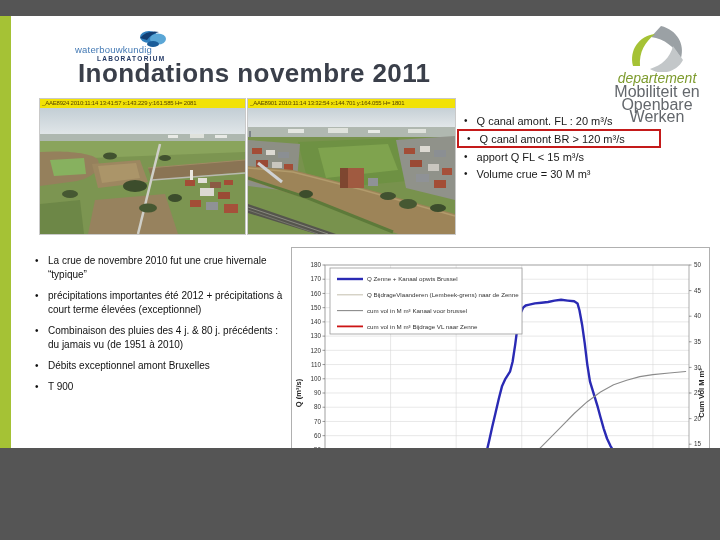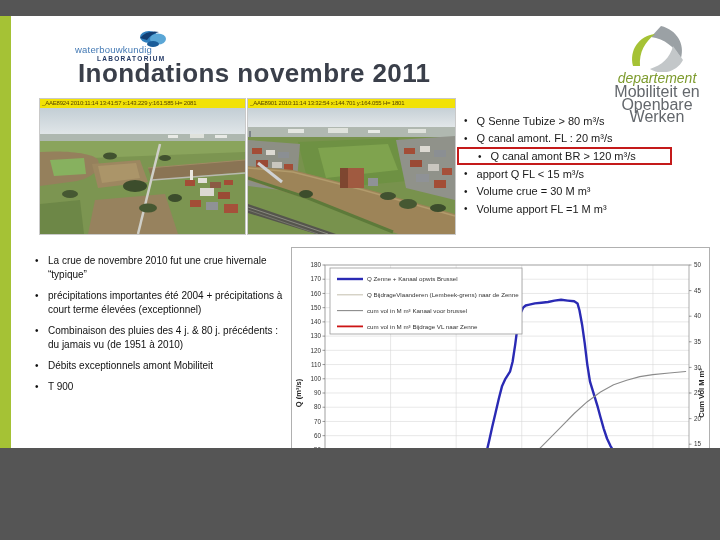--- a/index.html
+++ b/index.html
@@ -26,21 +26,21 @@
   .photo.left{left:40px;width:205px;}
   .photo.right{left:248px;width:207px;}
   .photo-caption{height:9px;background:#f2e207;color:#584400;font-size:6px;line-height:9px;
                  letter-spacing:-0.2px;white-space:nowrap;overflow:hidden;padding-left:2px;}
   .photo svg{display:block;}
 
   
   .flow-list{position:absolute;left:460px;top:96px;width:256px;list-style:none;margin:0;padding:0;}
   .flow-list li{display:flex;align-items:center;height:17.4px;font-size:11px;color:#1a1a1a;white-space:nowrap;}
   .flow-list li::before{content:"•";font-size:10px;margin:0 9px 0 4px;color:#1a1a1a;}
-  .flow-list li.hl{border:2.5px solid #c41a1a;width:196px;margin-left:-3px;padding-left:15px;height:14.5px;text-align:right;}
+  .flow-list li.hl{border:2.5px solid #c41a1a;width:196px;margin-left:-3px;padding-left:4px;height:14.5px;text-align:right;}
 
   
   .facts-list{position:absolute;left:30px;top:238px;width:262px;list-style:none;margin:0;padding:0;}
   .facts-list li{position:relative;padding-left:18px;margin-bottom:7px;font-size:10px;line-height:14px;color:#111;}
   .facts-list li::before{content:"•";position:absolute;left:5px;top:0;font-size:10px;}
 
   
   .chart-box{position:absolute;left:291px;top:231px;width:419px;height:306px;background:#fff;
              border:1px solid #b0b0b0;box-sizing:border-box;}
   .page-number{position:absolute;left:663px;top:499px;font-size:15px;color:#8a8a8a;}
@@ -167,33 +167,31 @@
       <rect x="92" y="60" width="8" height="20" fill="#7e4630"></rect>
       <rect x="120" y="70" width="10" height="8" fill="#8f9296"></rect>
       <ellipse cx="140" cy="88" rx="8" ry="4" fill="#415230"></ellipse>
       <ellipse cx="58" cy="86" rx="7" ry="4" fill="#3c4d2c"></ellipse>
       <ellipse cx="160" cy="96" rx="9" ry="5" fill="#465832"></ellipse>
       <ellipse cx="190" cy="100" rx="8" ry="4" fill="#3c4d2c"></ellipse>
     </svg>
   </div>
 
   <ul class="flow-list">
-    <li>Q Senne Tubize &gt; 80 m³/s</li>
     <li>Q canal amont. FL : 20 m³/s</li>
     <li class="hl">Q canal amont  BR &gt; 120 m³/s</li>
     <li>apport Q FL &lt; 15 m³/s</li>
     <li>Volume crue = 30 M m³</li>
-    <li>Volume apport FL =1 M m³</li>
   </ul>
 
   <ul class="facts-list">
     <li>La crue de novembre 2010 fut une crue hivernale “typique”</li>
-    <li>précipitations importantes été 2004 + précipitations à court terme élevées (exceptionnel)</li>
+    <li>précipitations importantes été 2012 + précipitations à court terme élevées (exceptionnel)</li>
     <li>Combinaison des pluies des 4 j. &amp; 80 j. précédents : du jamais vu (de 1951 à 2010)</li>
-    <li>Débits exceptionnels amont  Mobiliteit</li>
+    <li>Débits exceptionnel amont  Bruxelles</li>
     <li>T 900</li>
   </ul>
 
   <div class="chart-box">
     <svg id="chart-svg" width="417" height="304" viewBox="0 0 417 304">
         <line x1="33" y1="273" x2="397" y2="273" stroke="#d9d9d9" stroke-width="0.6"></line>
         <line x1="33" y1="258.77777777777777" x2="397" y2="258.77777777777777" stroke="#d9d9d9" stroke-width="0.6"></line>
         <line x1="33" y1="244.55555555555554" x2="397" y2="244.55555555555554" stroke="#d9d9d9" stroke-width="0.6"></line>
         <line x1="33" y1="230.33333333333334" x2="397" y2="230.33333333333334" stroke="#d9d9d9" stroke-width="0.6"></line>
         <line x1="33" y1="216.11111111111111" x2="397" y2="216.11111111111111" stroke="#d9d9d9" stroke-width="0.6"></line>

